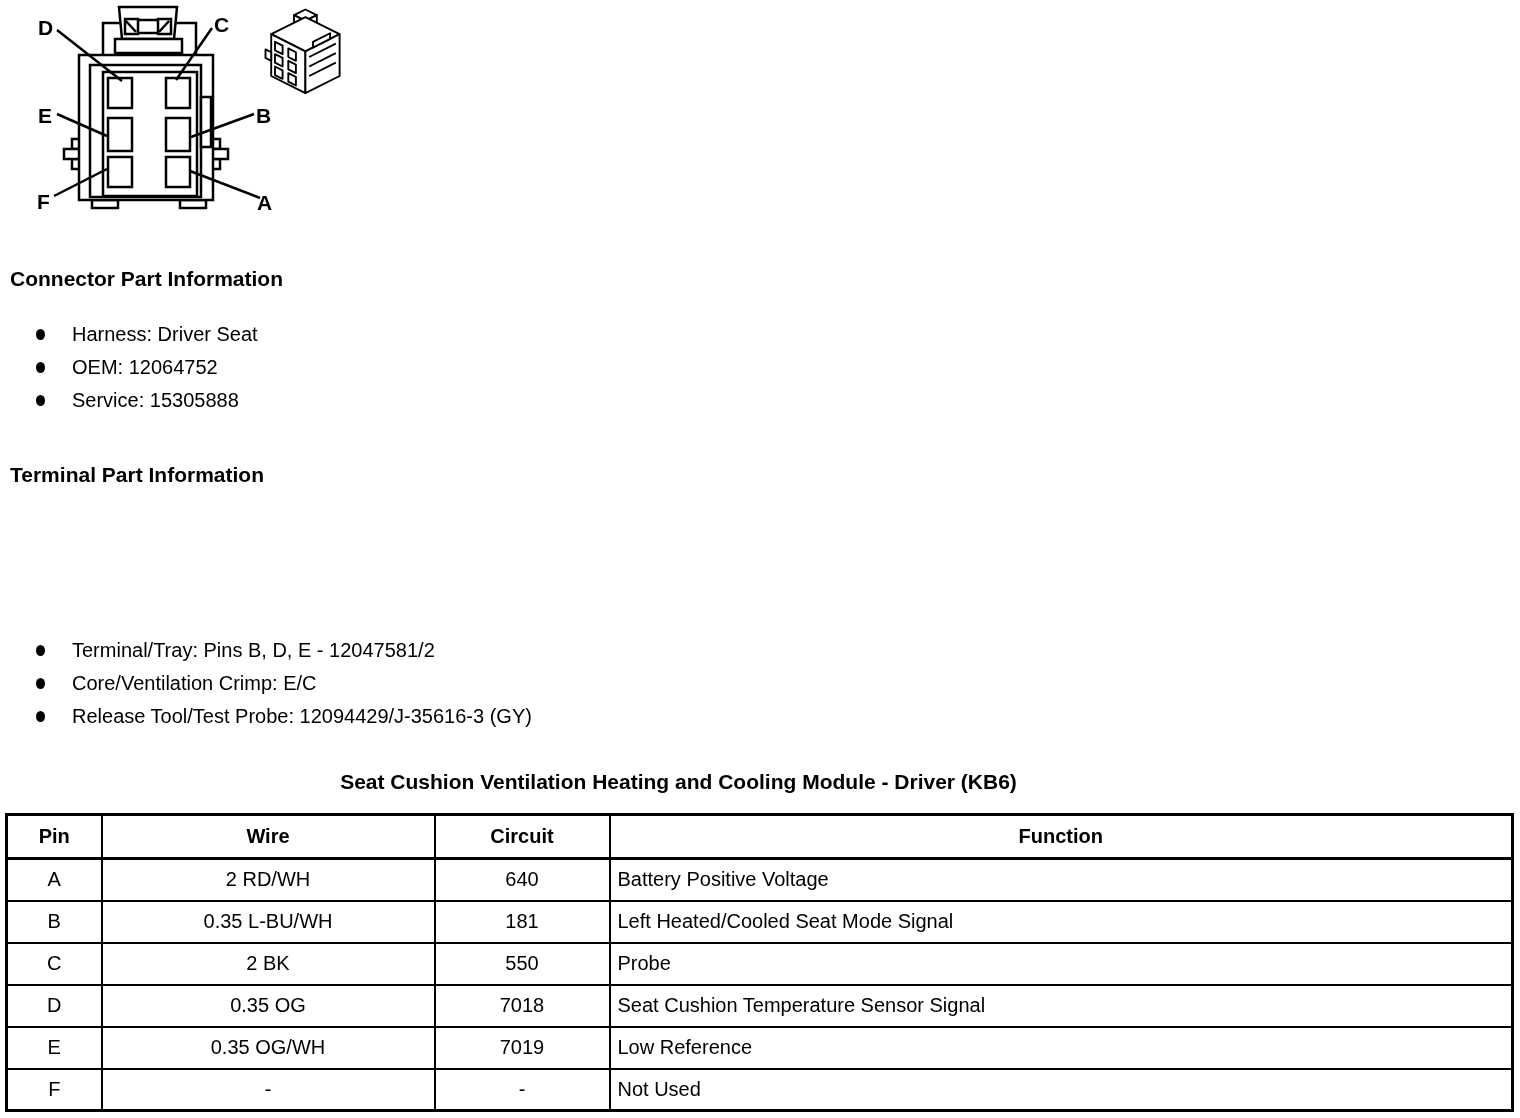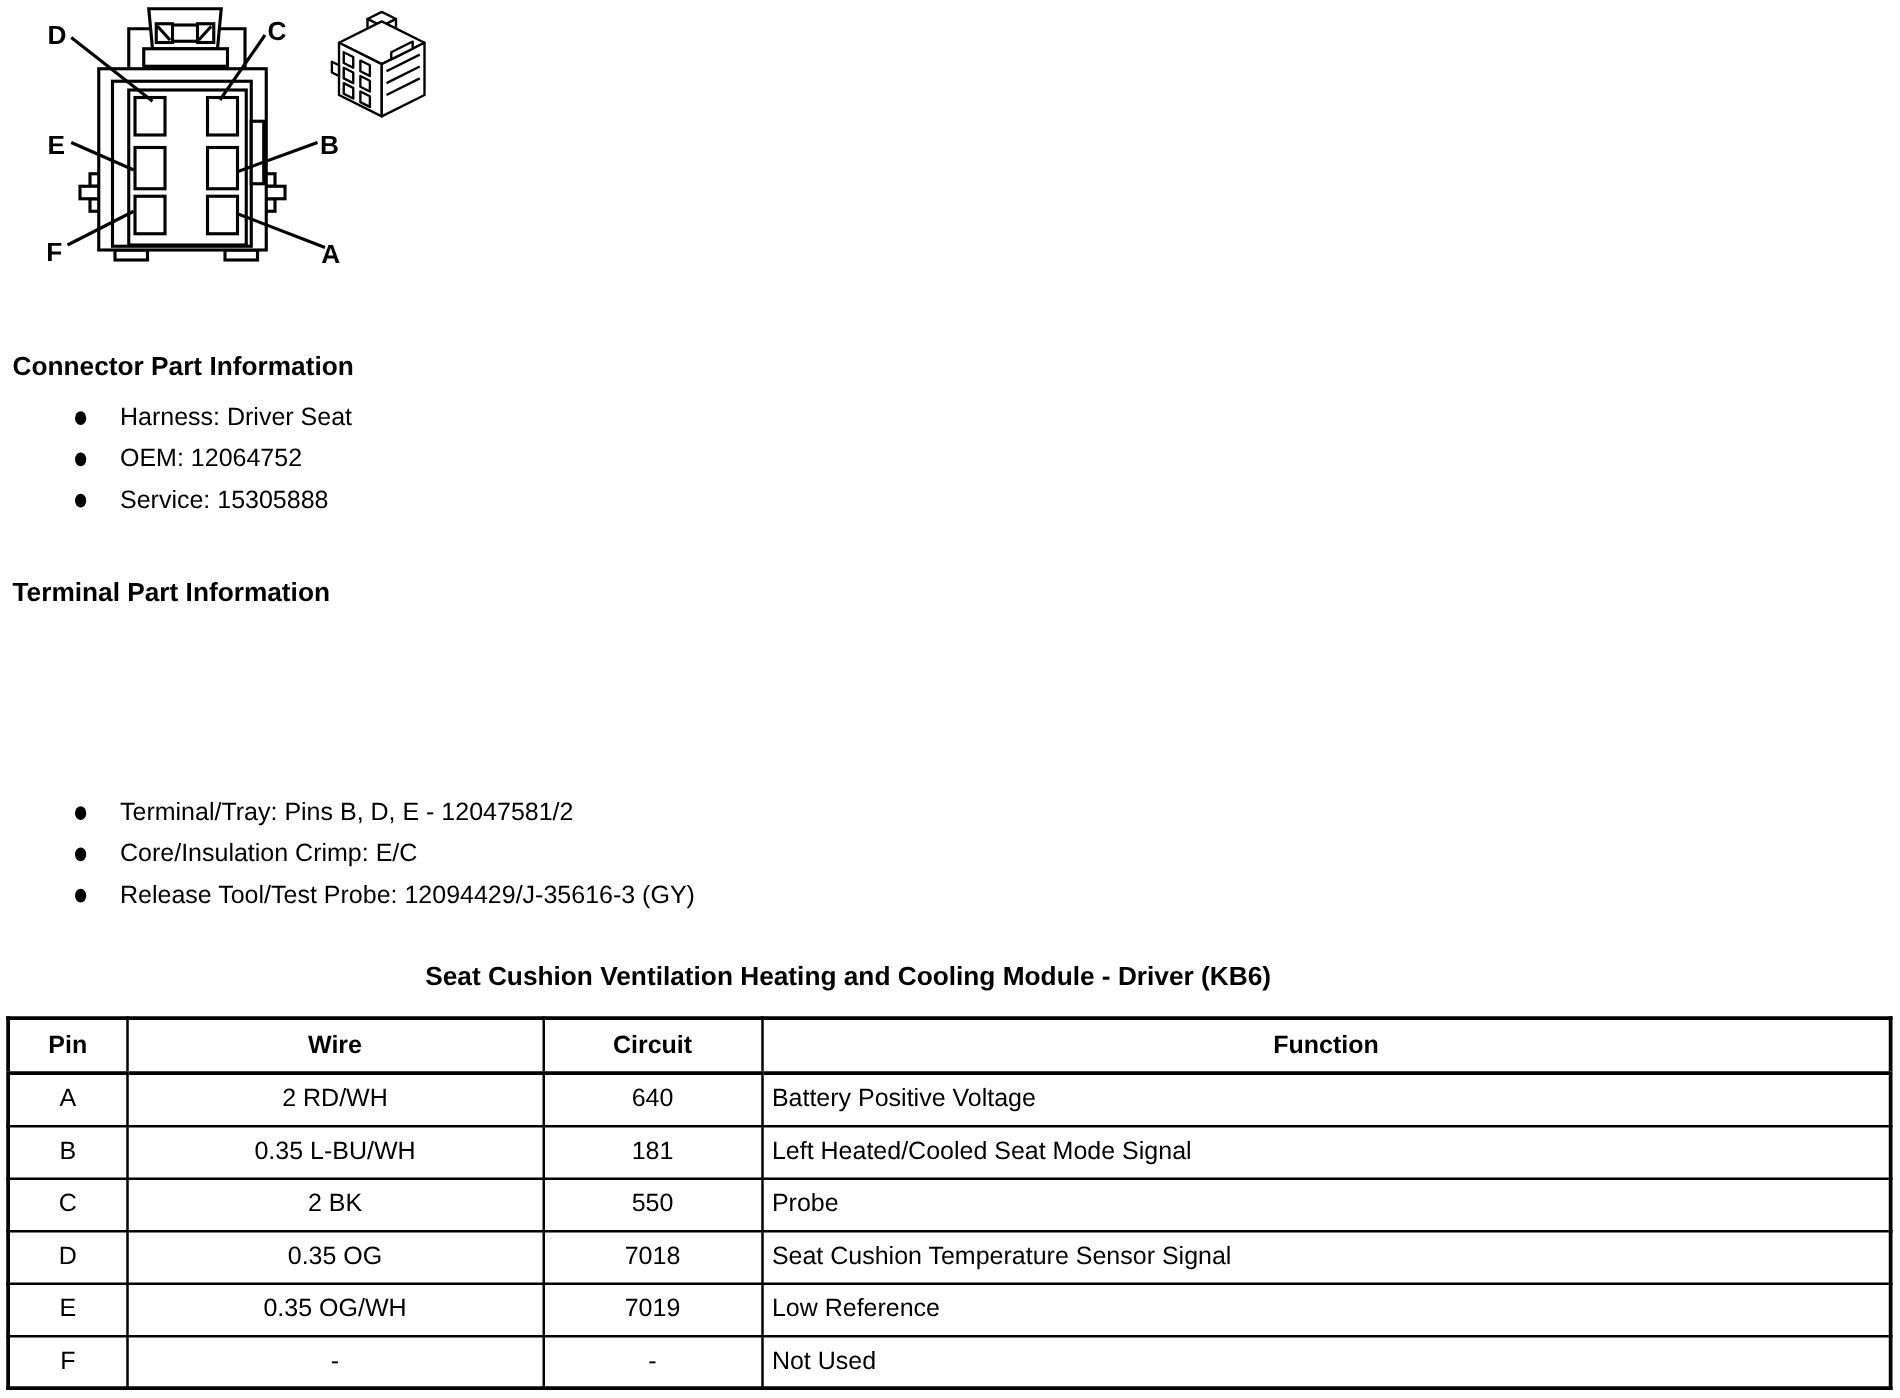--- a/index.html
+++ b/index.html
@@ -24,21 +24,20 @@
   .bullets {
     position:absolute; left:0;
     list-style:none;
   }
   .bullets li {
     position:relative;
     height:33px; line-height:33px;
     padding-left:72px;
     font-size:20px;
     white-space:nowrap;
-    margin-left:24px;
   }
   .bullets li::before {
     content:"";
     position:absolute; left:36px; top:11px;
     width:9px; height:11px;
     background:#000; border-radius:50%;
   }
   .table-title {
     position:absolute; left:0; top:770px;
     width:1357px; text-align:center;
@@ -149,34 +148,34 @@
       <polygon points="34,64 42,68 42,77 34,73"></polygon>
       <polygon points="34,77 42,81 42,90 34,86"></polygon>
 
       <polygon points="60,50 78,41 78,35 60,44"></polygon>
       <line x1="56" y1="60" x2="84" y2="46"></line>
       <line x1="56" y1="70" x2="84" y2="56"></line>
       <line x1="56" y1="80" x2="84" y2="66"></line>
     </g>
   </svg>
 
-  <div class="section-heading" style="top:282px;">Connector Part Information</div>
+  <div class="section-heading" style="top:267px;">Connector Part Information</div>
 
   <ul class="bullets" style="top:318px;">
     <li>Harness: Driver Seat</li>
     <li>OEM: 12064752</li>
     <li>Service: 15305888</li>
   </ul>
 
   <div class="section-heading" style="top:463px;">Terminal Part Information</div>
 
 
   <ul class="bullets" style="top:634px;">
     <li>Terminal/Tray: Pins B, D, E - 12047581/2</li>
-    <li>Core/Insulation Crimp: E/C</li>
+    <li>Core/Ventilation Crimp: E/C</li>
     <li>Release Tool/Test Probe: 12094429/J-35616-3 (GY)</li>
   </ul>
 
   <div class="table-title">Seat Cushion Ventilation Heating and Cooling Module - Driver (KB6)</div>
 
   <table class="pin-table">
     <colgroup>
       <col style="width:95px">
       <col style="width:333px">
       <col style="width:175px">

